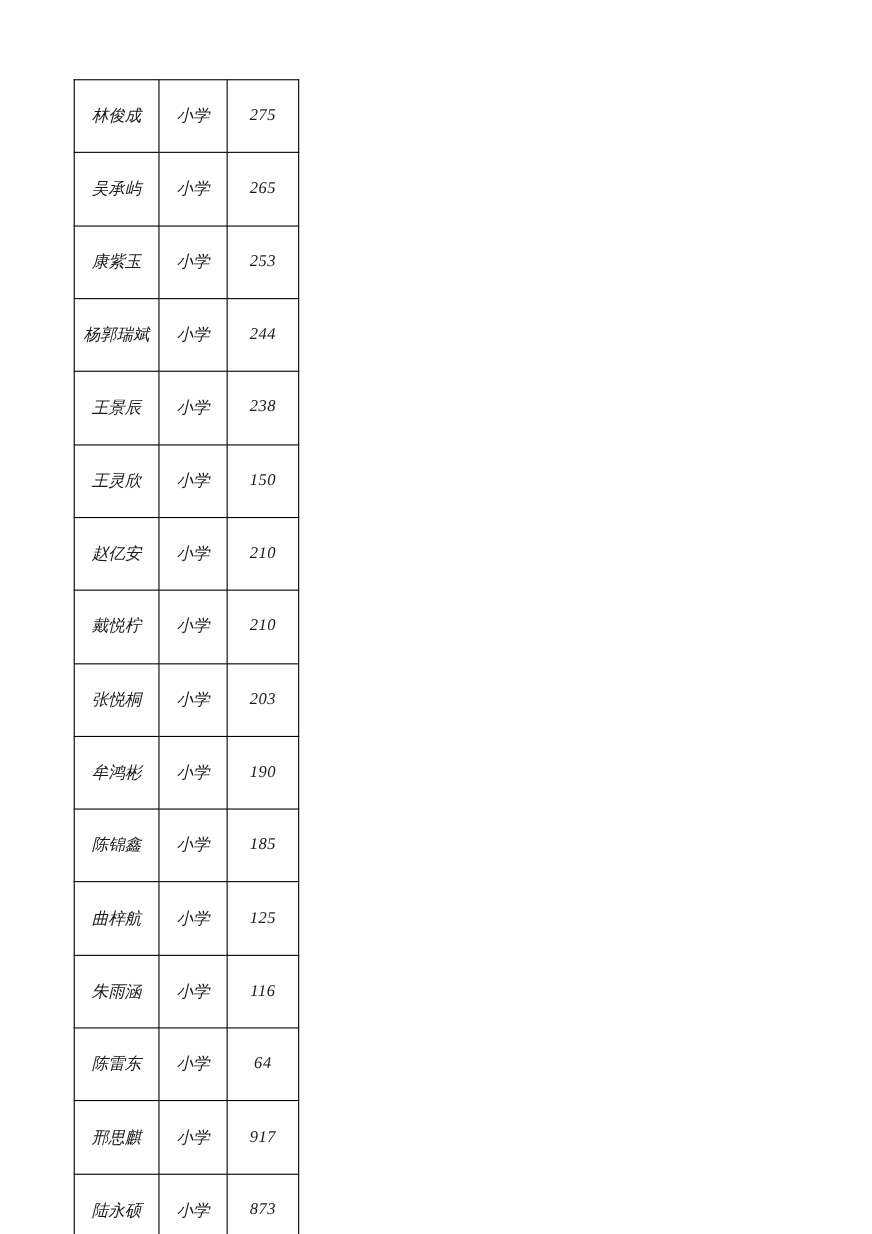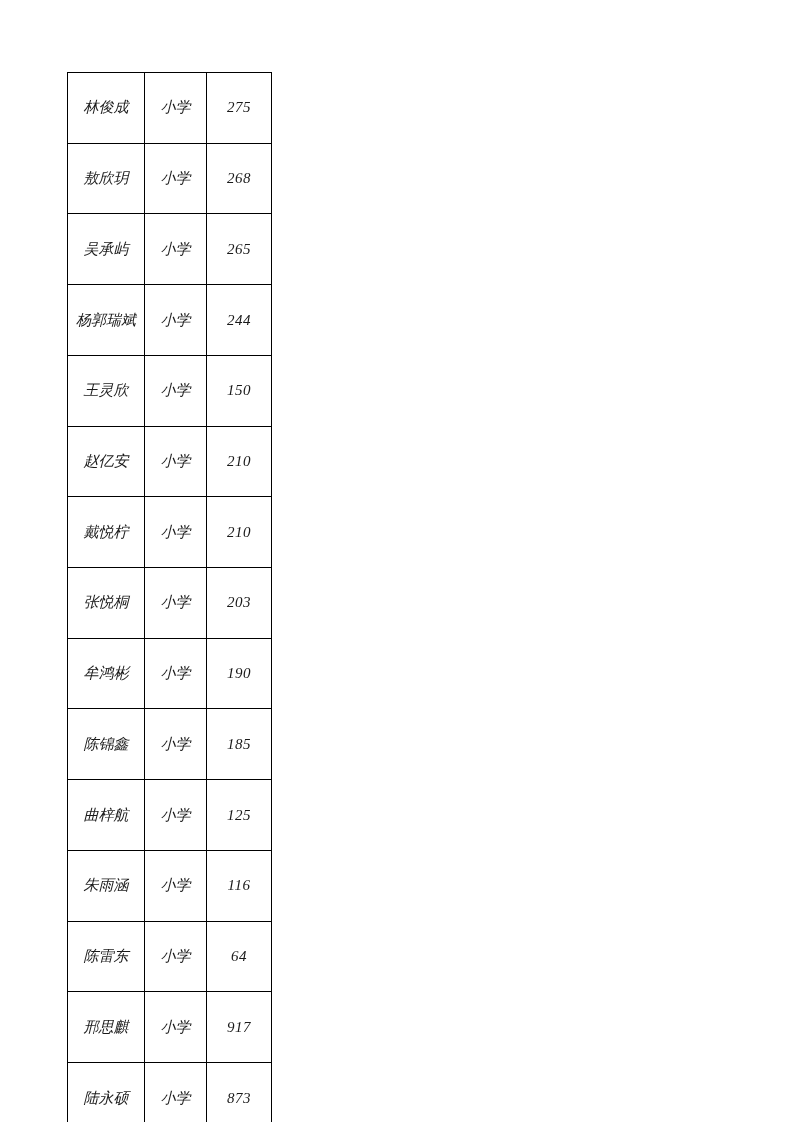--- a/index.html
+++ b/index.html
@@ -44,33 +44,38 @@
 
 <div class="page">
   <table class="student-table">
     <tbody id="table-body">
         <tr>
     <td class="col-name">林俊成</td>
     <td class="col-level">小学</td>
     <td class="col-value">275</td>
   </tr>
         <tr>
-    <td class="col-name">敖欣玥</td>
-    <td class="col-level">小学</td>
-    <td class="col-value">268</td>
-  </tr>
-        <tr>
     <td class="col-name">吴承屿</td>
     <td class="col-level">小学</td>
     <td class="col-value">265</td>
   </tr>
         <tr>
+    <td class="col-name">康紫玉</td>
+    <td class="col-level">小学</td>
+    <td class="col-value">253</td>
+  </tr>
+        <tr>
     <td class="col-name">杨郭瑞斌</td>
     <td class="col-level">小学</td>
     <td class="col-value">244</td>
+  </tr>
+        <tr>
+    <td class="col-name">王景辰</td>
+    <td class="col-level">小学</td>
+    <td class="col-value">238</td>
   </tr>
         <tr>
     <td class="col-name">王灵欣</td>
     <td class="col-level">小学</td>
     <td class="col-value">150</td>
   </tr>
         <tr>
     <td class="col-name">赵亿安</td>
     <td class="col-level">小学</td>
     <td class="col-value">210</td>

